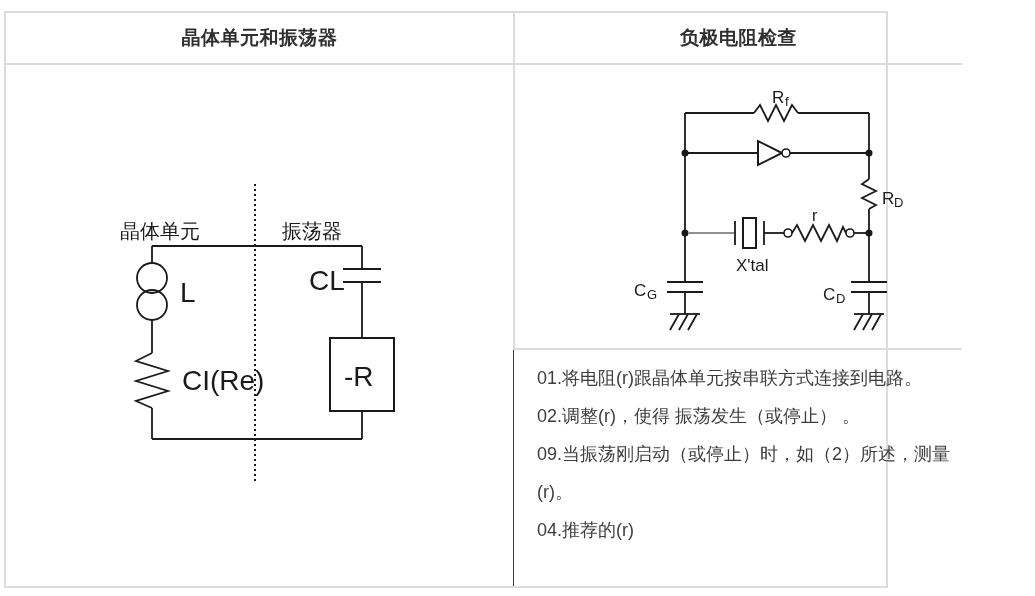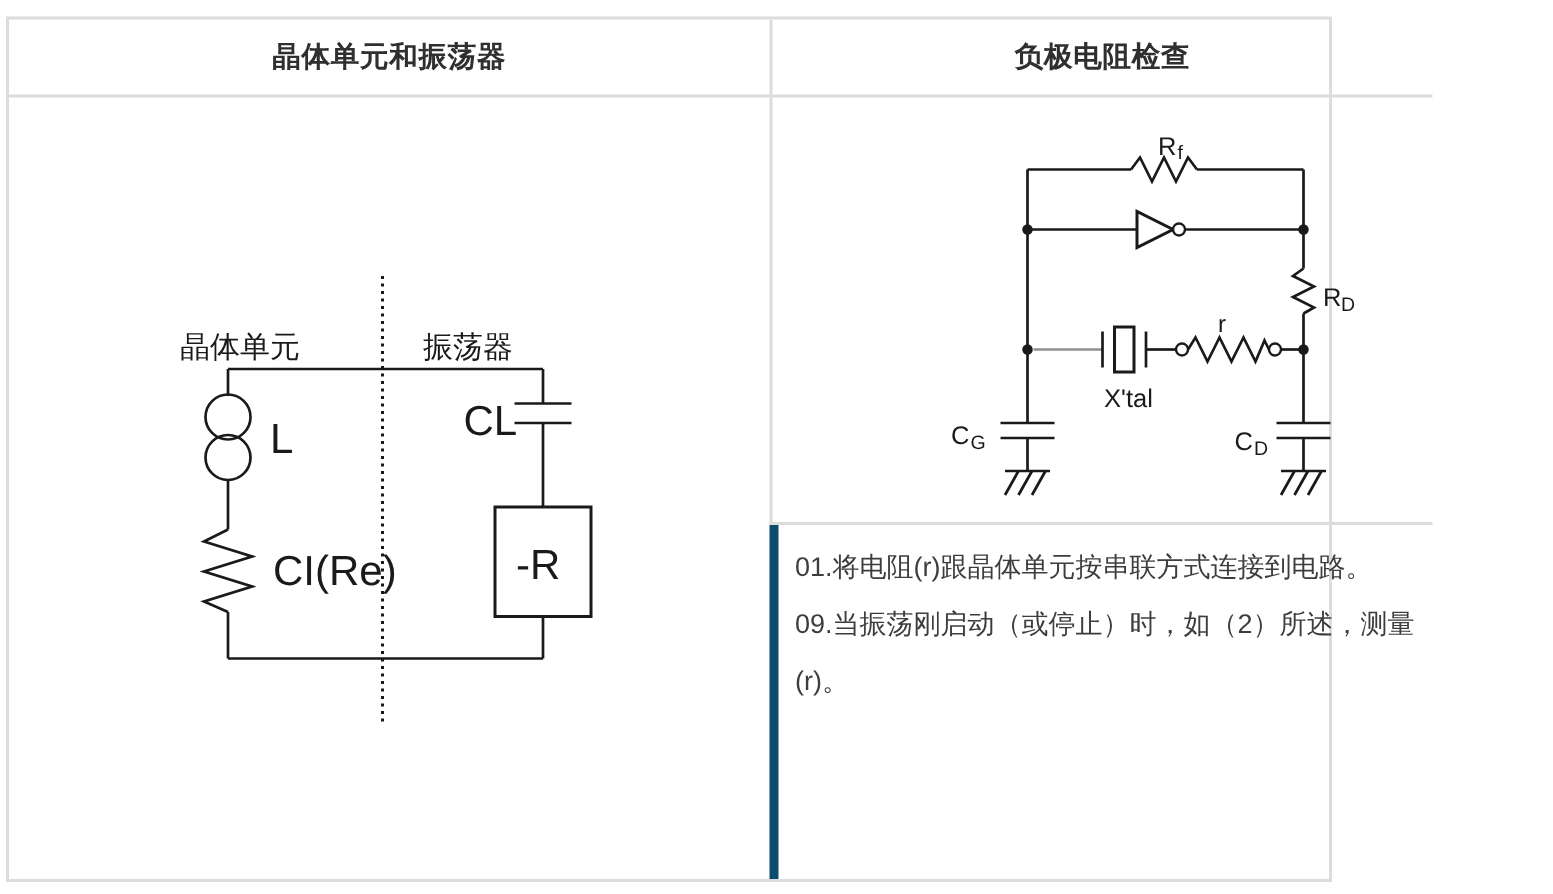--- a/index.html
+++ b/index.html
@@ -46,22 +46,22 @@
     grid-column: 2;
     box-sizing: border-box;
     border-left: 2px solid #dcdcdc;
     border-bottom: 2px solid #dcdcdc;
     position: relative;
   }
   .rtext-cell {
     grid-row: 3;
     grid-column: 2;
     box-sizing: border-box;
-    border-left: 6px solid #0c4a6e;
-    padding: 9px 12px 0 11px;
+    border-left: 1px solid #0c4a6e;
+    padding: 9px 12px 0 23px;
     font-size: 18px;
     line-height: 38px;
     color: #3d3d3d;
   }
   .diagram-svg {
     position: absolute;
     left: 0;
     top: 0;
   }
   svg text {
@@ -192,17 +192,19 @@
       <path class="wire" d="M348,249 L339,265"></path>
       <path class="wire" d="M357,249 L348,265"></path>
       <path class="wire" d="M366,249 L357,265"></path>
       <text class="lbl-med" x="308" y="235">C</text>
       <text class="lbl-sub" x="321" y="238">D</text>
     </svg>
   </div>
 
   <div class="rtext-cell">
     <div class="step-line">01.将电阻(r)跟晶体单元按串联方式连接到电路。</div>
+    <div class="step-line">02.调整(r)，使得 振荡发生（或停止） 。</div>
     <div class="step-line">09.当振荡刚启动（或停止）时，如（2）所述，测量</div>
     <div class="step-line">(r)。</div>
+    <div class="step-line">04.推荐的(r)</div>
   </div>
 
 </div>
 
 </body></html>

